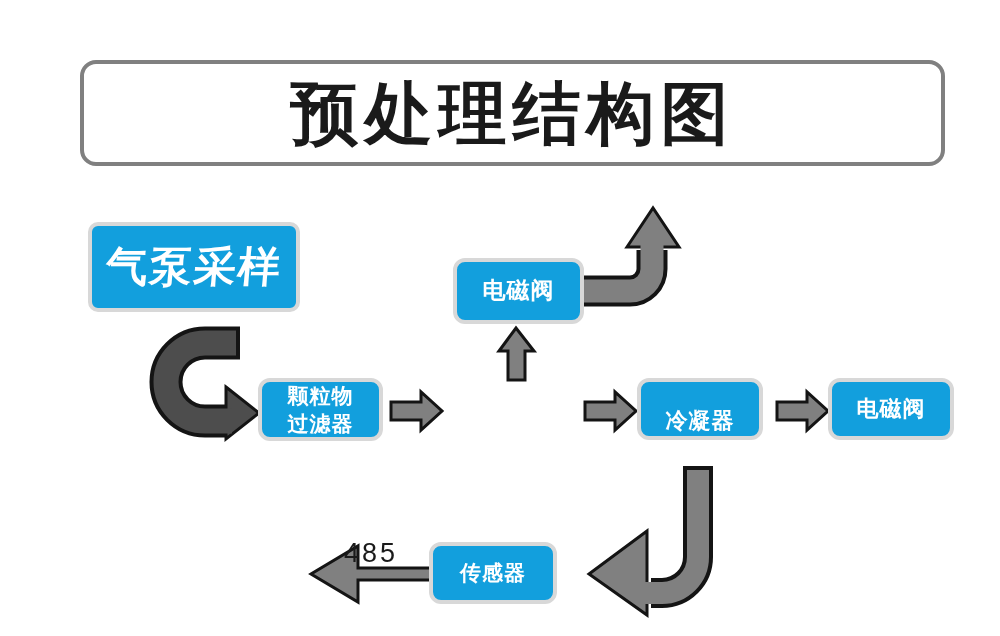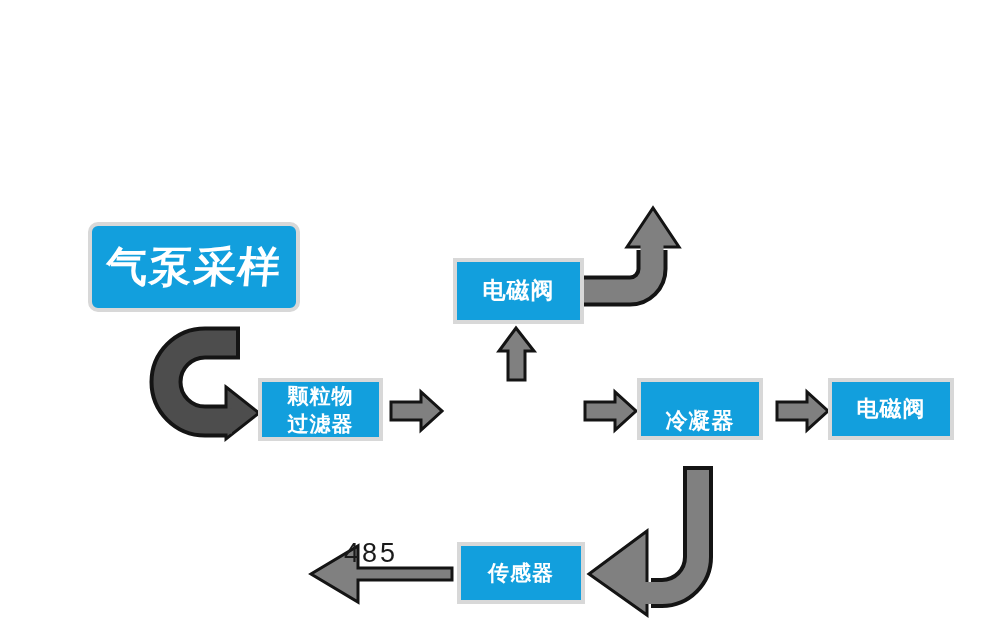--- a/index.html
+++ b/index.html
@@ -22,40 +22,40 @@
     position:absolute;left:80px;top:60px;width:865px;height:106px;box-sizing:border-box;
     background:#ffffff;border:4px solid var(--title-border);border-radius:16px;
     display:flex;align-items:center;justify-content:center;z-index:2;
   }
   .title-text{
     font-size:68px;font-weight:bold;color:var(--text-black);
     letter-spacing:6px;white-space:nowrap;line-height:1;
   }
   .node{
     position:absolute;box-sizing:border-box;z-index:2;
-    background:var(--node-fill);border:4px solid var(--node-border);border-radius:0;
+    background:var(--node-fill);border:4px solid var(--node-border);border-radius:12px;
     display:flex;align-items:center;justify-content:center;
   }
   .node-label{
     color:var(--text-white);font-weight:bold;text-align:center;
     white-space:pre-line;line-height:1.3;letter-spacing:1px;
   }
   .n-pump{left:88px;top:222px;width:212px;height:90px;border-radius:10px;}
   .n-pump .node-label{font-size:42px;letter-spacing:2px;transform:skewX(-5deg);line-height:1;}
   .n-valve-top{left:453px;top:258px;width:131px;height:66px;}
   .n-valve-top .node-label{font-size:23px;}
   .n-particulate{left:258px;top:378px;width:125px;height:63px;}
   .n-particulate .node-label{font-size:21px;}
   .n-moisture{left:452px;top:378px;width:131px;height:62px;}
   .n-moisture .node-label{font-size:22px;letter-spacing:0;}
   .n-condenser{left:637px;top:378px;width:126px;height:62px;align-items:flex-end;}
   .n-condenser .node-label{font-size:22px;}
   .n-valve-right{left:828px;top:378px;width:126px;height:62px;}
   .n-valve-right .node-label{font-size:22px;}
-  .n-sensor{left:457px;top:542px;width:128px;height:62px;}
+  .n-sensor{left:429px;top:542px;width:128px;height:62px;}
   .n-sensor .node-label{font-size:21px;}
   .n-datalogger{left:178px;top:542px;width:130px;height:62px;}
   .n-datalogger .node-label{font-size:21px;letter-spacing:0;}
   .edge-label{
     position:absolute;left:344px;top:538px;width:80px;z-index:2;
     text-align:left;font-size:27px;color:var(--text-black);letter-spacing:3px;
   }
 </style>
 </head>
 <body>
@@ -92,20 +92,23 @@
 
     <g>
       <path class="so" stroke-width="30" d="M698,466 L698,557 A36,36 0 0 1 662,593 L651,593"></path>
       <polygon class="head" points="647,531 589,574 647,615"></polygon>
       <path class="sg" stroke-width="22" d="M698,470 L698,557 A36,36 0 0 1 662,593 L645,593"></path>
     </g>
 
     <polygon class="head" points="452,568 358,568 358,546 311,574 358,602 358,580 452,580"></polygon>
   </svg>
 
+  <div class="title-box">
+    <span class="title-text">预处理结构图</span>
+  </div>
 
   <div class="node n-pump">
     <span class="node-label">气泵采样</span>
   </div>
 
   <div class="node n-valve-top">
     <span class="node-label">电磁阀</span>
   </div>
 
   <div class="node n-particulate">

